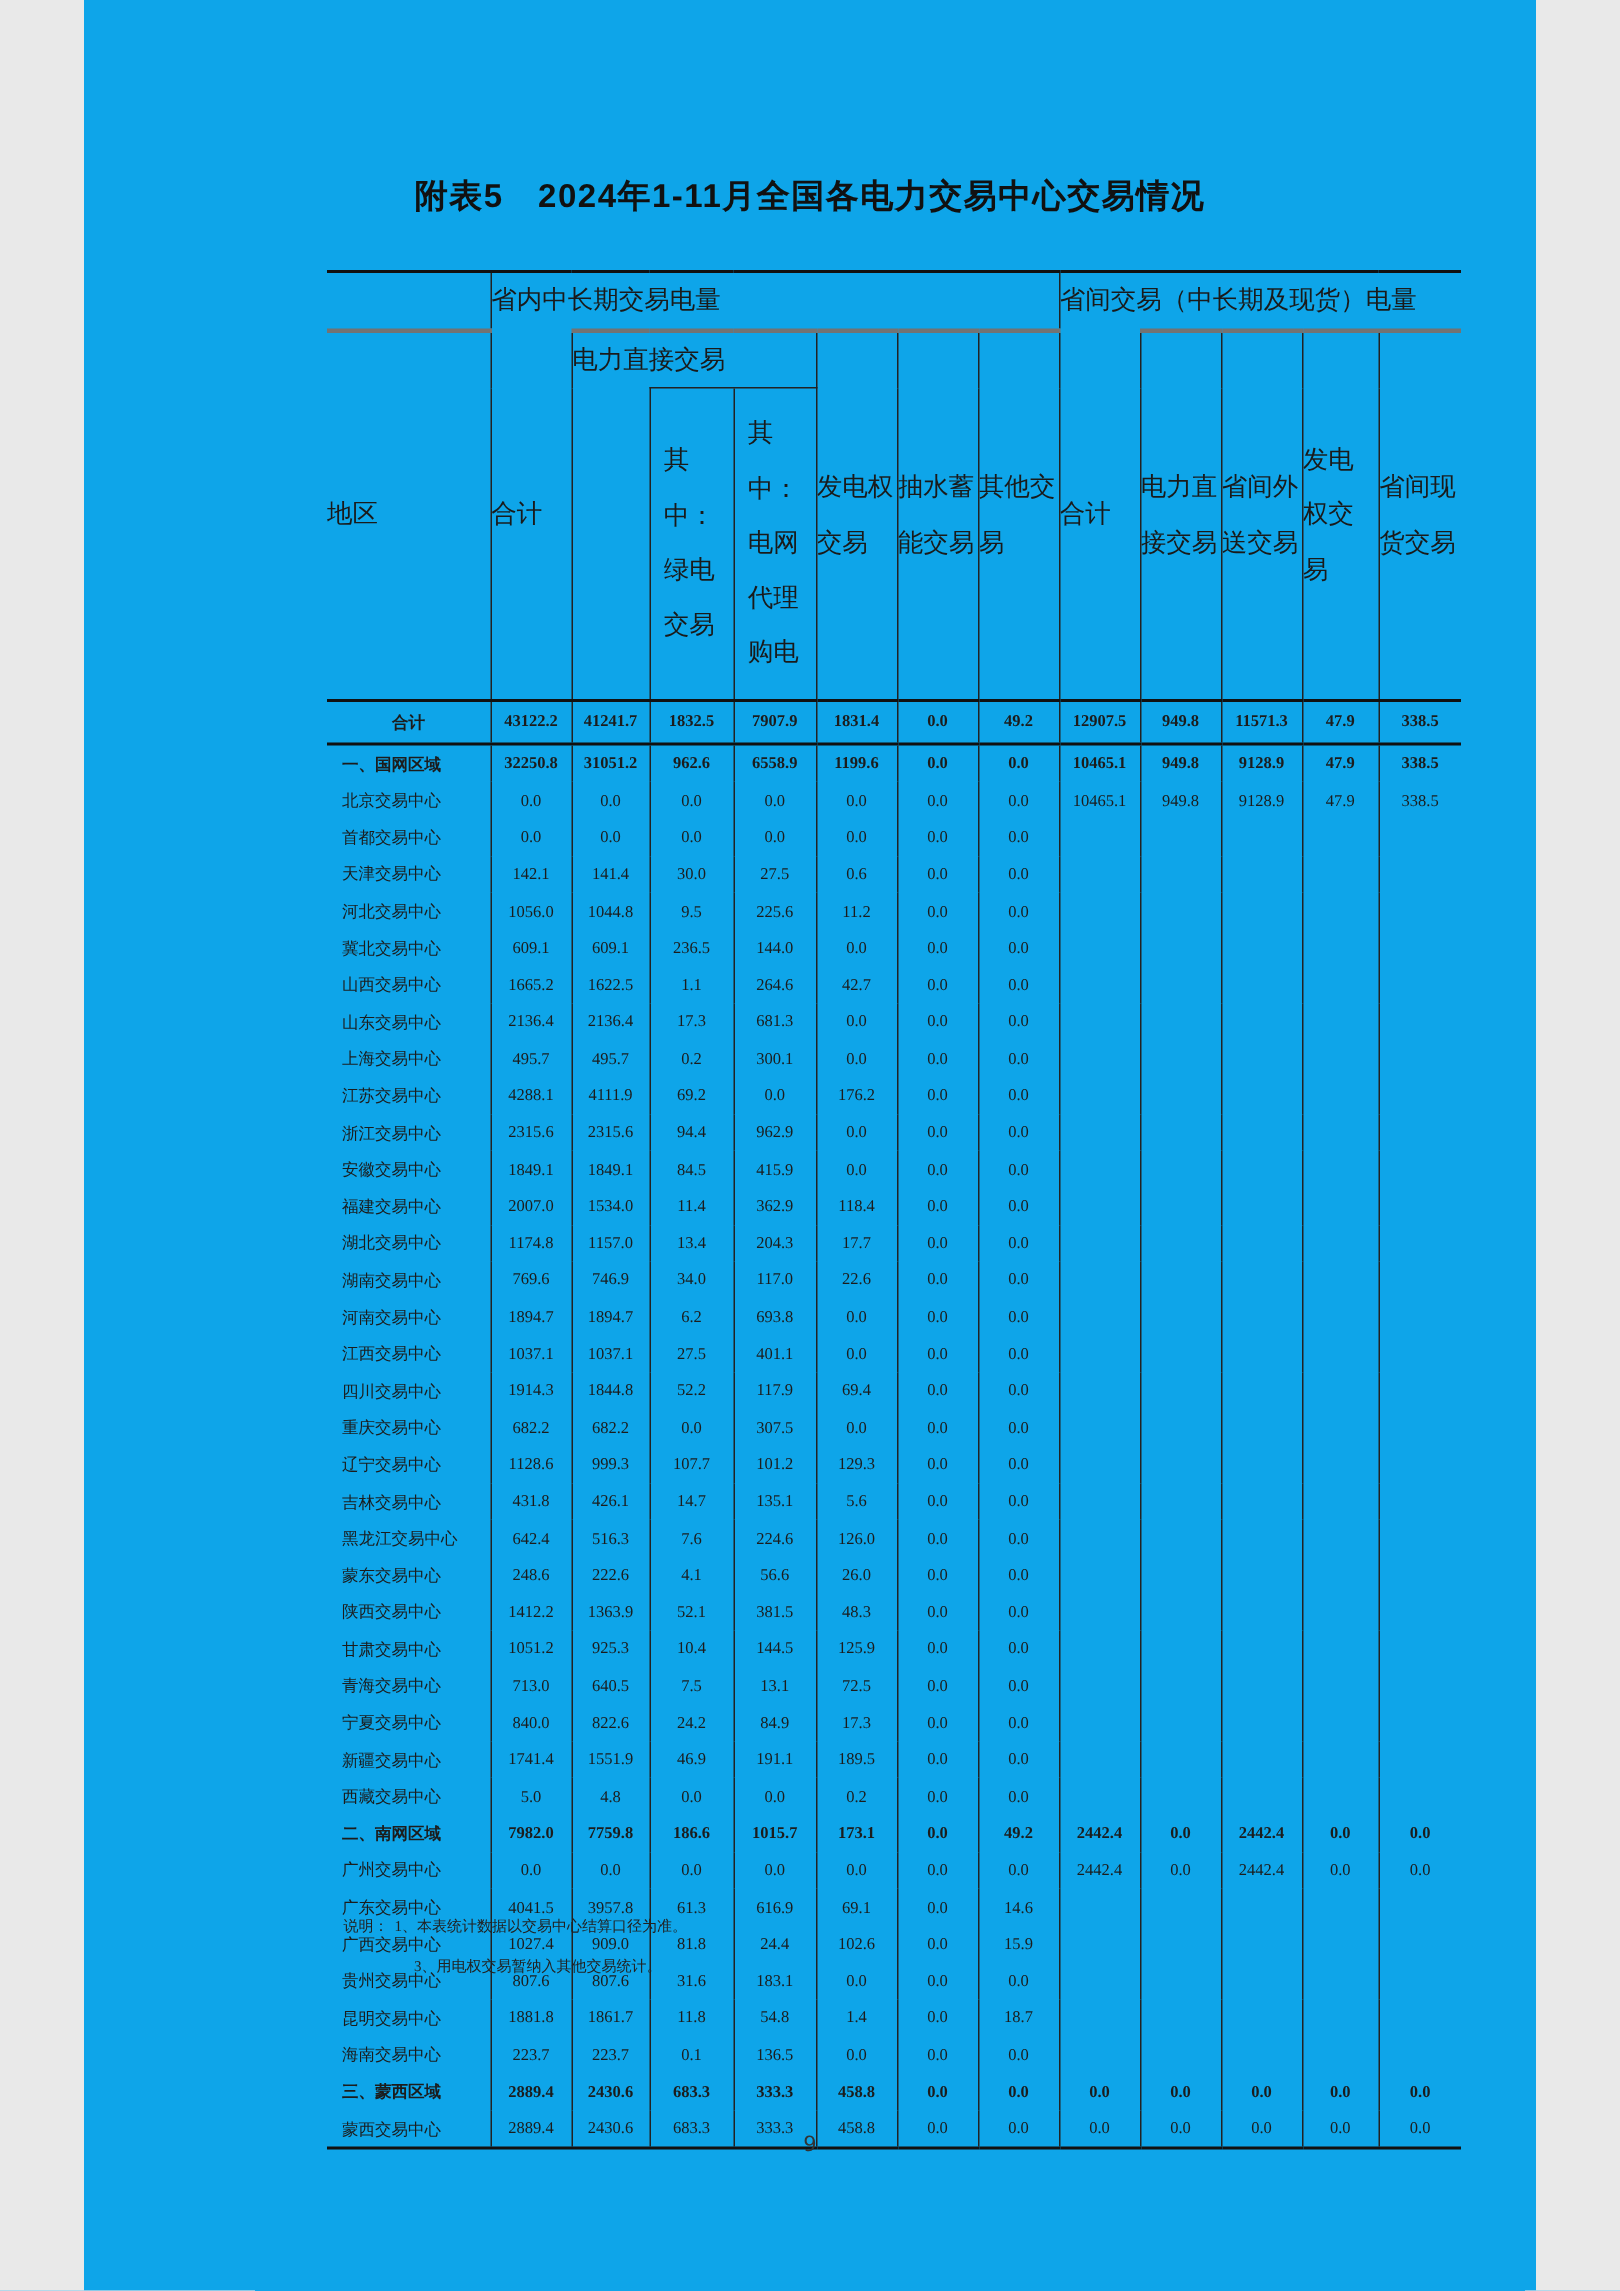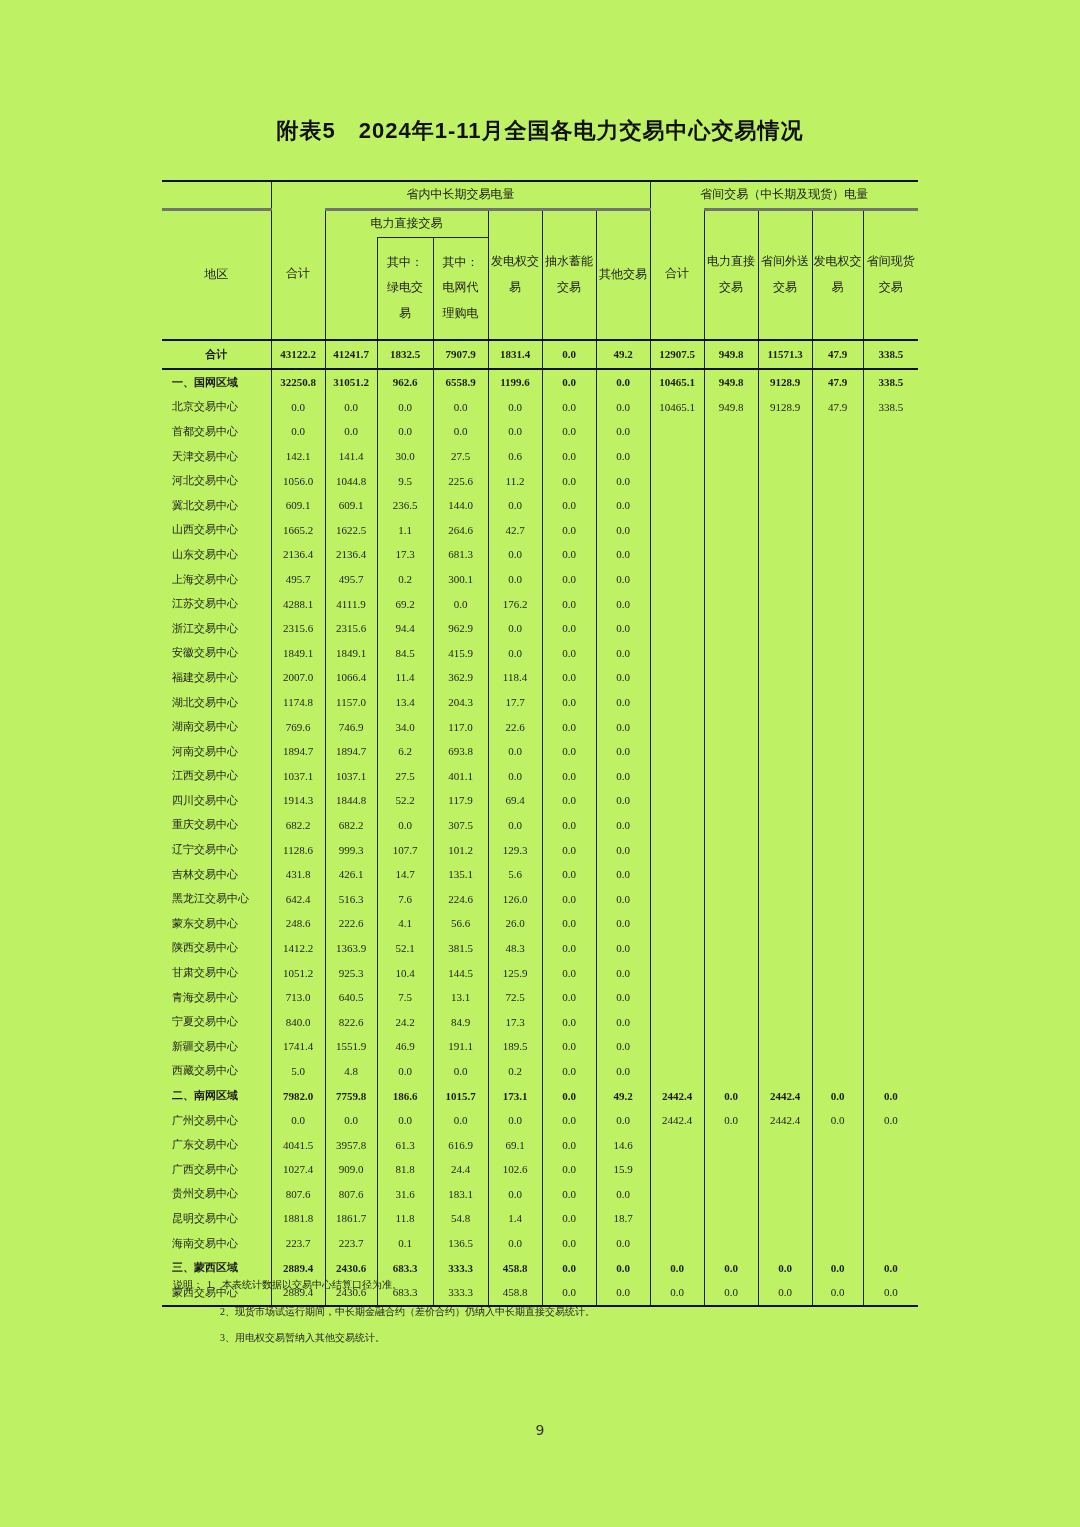--- a/index.html
+++ b/index.html
@@ -1,19 +1,19 @@
 <!DOCTYPE html>
 <html><head>
 <meta charset="utf-8">
 <style>
   html,body{margin:0;padding:0;background:#e9e9e9;}
   .page{
     position:relative;
-    width:1080px;height:1527px;
-    background:#bef264;
+    width:968px;height:1527px;
+    background:#0ea5e9;
     margin:0 auto;
     font-family:"Liberation Serif","DejaVu Serif",serif;
     color:#1c1c1c;
     overflow:hidden;
     text-decoration:underline;
   }
   .title{
     position:absolute;top:116px;left:0;width:100%;
     text-align:center;
     font-family:"Liberation Sans","DejaVu Sans",sans-serif;
@@ -33,22 +33,22 @@
     padding:0;margin:0;
     border-left:1px solid #222;
     vertical-align:middle;
     font-weight:normal;
     overflow:hidden;
   }
   table.trading .noleft{border-left:none;}
   
   thead th{
     font-family:"Liberation Sans","DejaVu Sans",sans-serif;
-    font-size:12px;color:#1a1a1a;
-    text-align:center;line-height:2.15;
+    font-size:17px;color:#1a1a1a;
+    text-align:left;line-height:2.15;
   }
   tr.h-top th{border-top:2px solid #111;height:25px;}
   tr.h-top th.spacer{border-bottom:1px solid #222;}
   tr.h-mid th{border-top:3px solid #737373;height:23px;}
   tr.h-mid th.no-top{border-top:none;}
   tr.h-sub th{height:72px;}
   tr.h-sub th.sub{border-top:1px solid #222;padding:12px 9px;}
   tr.h-sub th.subblank{border-top:none;}
   th.wrapcell{padding:0 9px;}
   
@@ -317,21 +317,21 @@
           <td class="val">0.0</td>
           <td class="val"></td>
           <td class="val"></td>
           <td class="val"></td>
           <td class="val"></td>
           <td class="val"></td>
         </tr>
         <tr>
           <td class="region noleft">福建交易中心</td>
           <td class="val">2007.0</td>
-          <td class="val">1066.4</td>
+          <td class="val">1534.0</td>
           <td class="val">11.4</td>
           <td class="val">362.9</td>
           <td class="val">118.4</td>
           <td class="val">0.0</td>
           <td class="val">0.0</td>
           <td class="val"></td>
           <td class="val"></td>
           <td class="val"></td>
           <td class="val"></td>
           <td class="val"></td>
@@ -711,19 +711,18 @@
           <td class="val">0.0</td>
           <td class="val">0.0</td>
         </tr>
       </tbody>
   </table>
 
   <div class="notes">
     <div>
       <span class="notes-label">说明：</span><span>1、本表统计数据以交易中心结算口径为准。</span>
     </div>
-    <div class="indent">2、现货市场试运行期间，中长期金融合约（差价合约）仍纳入中长期直接交易统计。</div>
     <div class="indent">3、用电权交易暂纳入其他交易统计。</div>
   </div>
 
   <div class="pageno">9</div>
 
 </div>
 
 </body></html>

